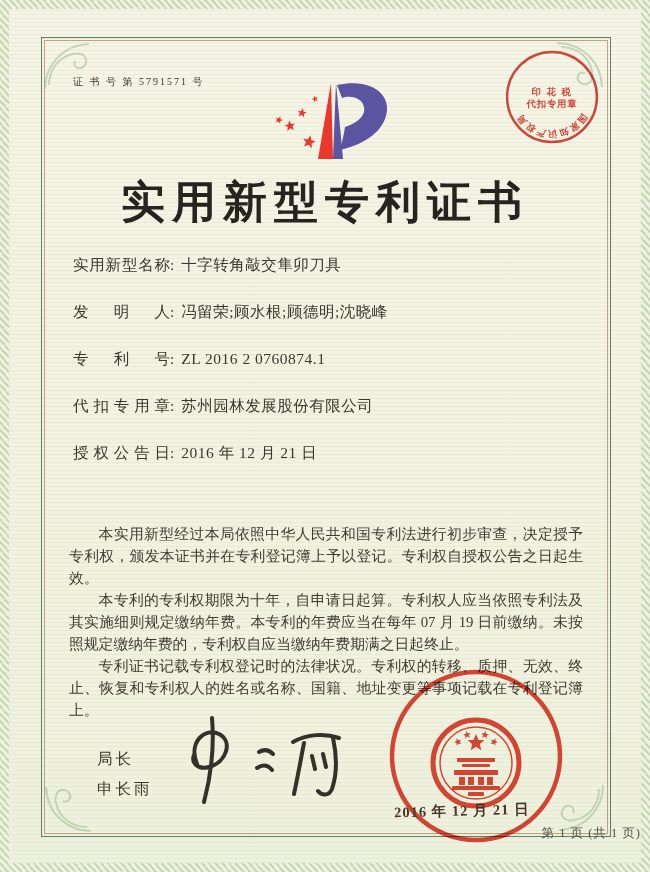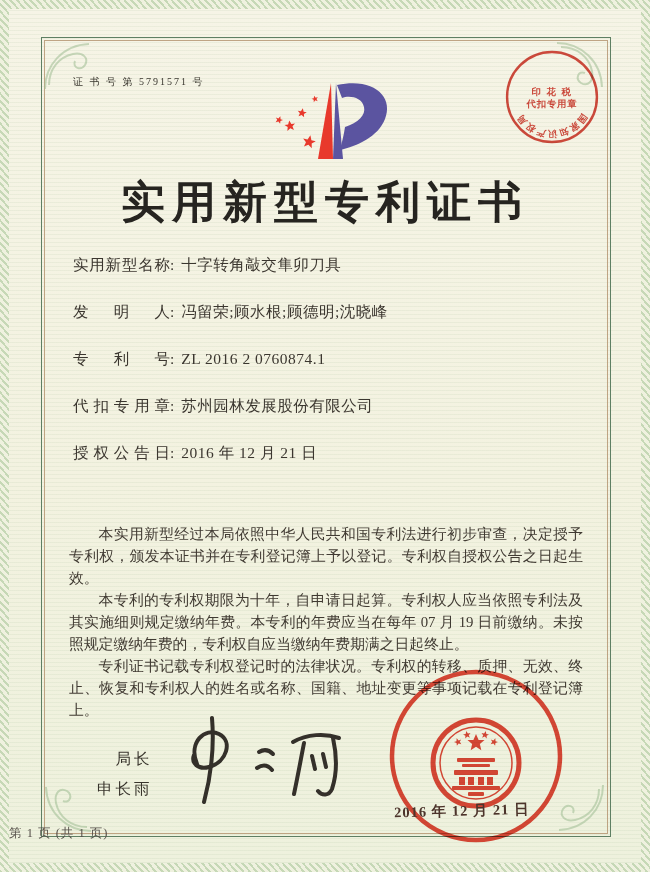--- a/index.html
+++ b/index.html
@@ -30,27 +30,27 @@
 
   .fields{position:absolute;left:64px;top:246px;width:520px;display:flex;flex-direction:column;gap:26px;}
   .field-row{font-size:15.5px;color:#3b362f;white-space:nowrap;}
   .field-label{display:inline-block;width:97px;text-align:justify;text-align-last:justify;}
   .field-colon{display:inline-block;margin-right:7px;}
   .field-value{letter-spacing:.5px;}
 
   .paras{position:absolute;left:60px;right:58px;top:514px;font-size:14.8px;line-height:22px;color:#403a32;text-align:justify;}
   .paras p{margin:0;text-indent:2em;}
 
-  .signoff{position:absolute;left:88px;top:735px;font-size:15.5px;color:#38342c;line-height:30px;letter-spacing:3px;text-align:right;}
+  .signoff{position:absolute;left:88px;top:735px;font-size:15.5px;color:#38342c;line-height:30px;letter-spacing:3px;}
   .signature{position:absolute;left:158px;top:703px;width:195px;height:100px;}
 
   .office-seal{position:absolute;left:372px;top:652px;width:190px;height:190px;opacity:.92;mix-blend-mode:multiply;}
   .seal-date{position:absolute;left:385px;top:792px;width:180px;font-size:14.5px;letter-spacing:1px;color:#4c342b;transform:rotate(-1.5deg);font-weight:600;}
 
-  .footer{position:absolute;left:0;right:0;top:816px;text-align:left;font-size:12.5px;color:#55504a;letter-spacing:1px;}
+  .footer{position:absolute;left:0;right:0;top:816px;text-align:right;font-size:12.5px;color:#55504a;letter-spacing:1px;}
 </style>
 </head>
 <body>
 
 <div class="page">
   <div class="paper">
 
     <div class="frame"></div>
 
     <svg class="flourish fl-tl" viewBox="0 0 54 54">

